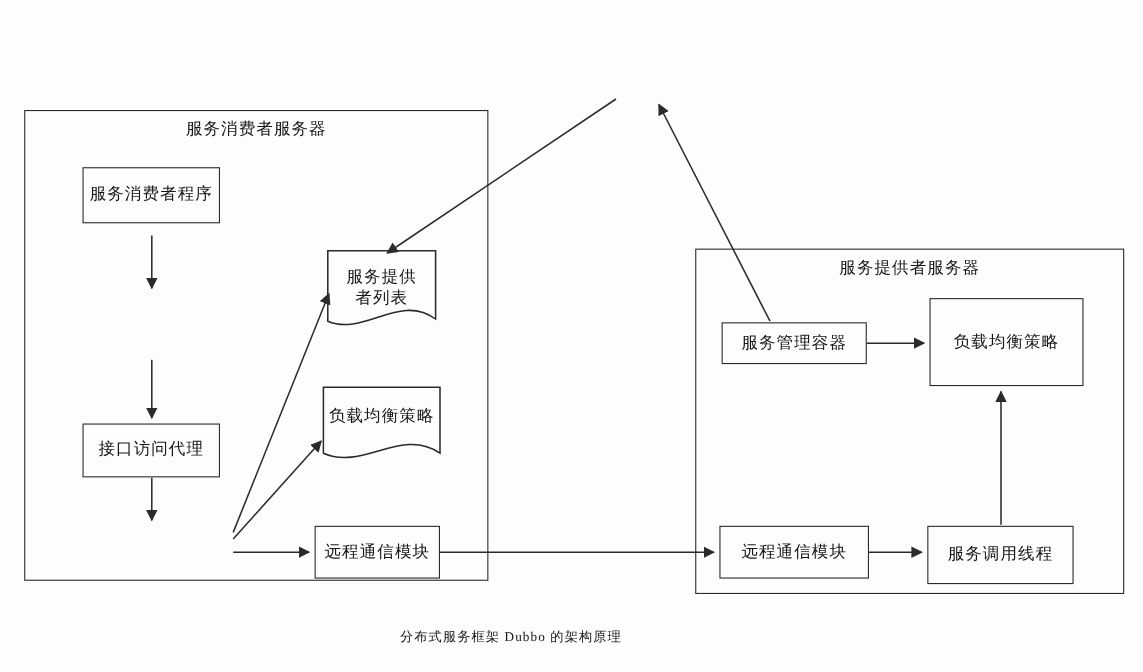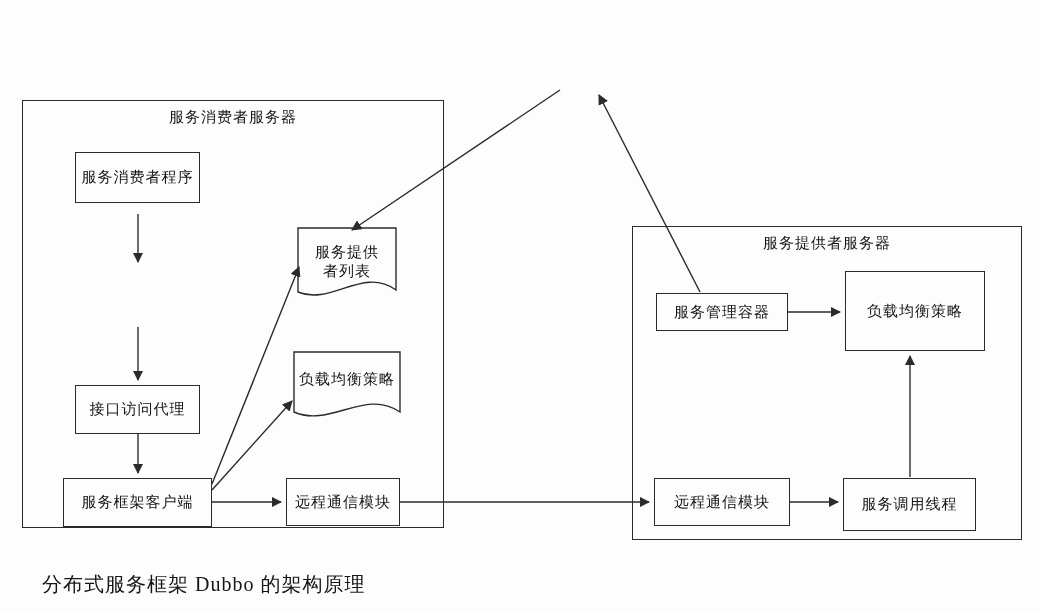--- a/index.html
+++ b/index.html
@@ -21,22 +21,22 @@
     font-size:15px;line-height:1.35;z-index:3;letter-spacing:1px;
   }
   .circle{border-radius:50%;font-size:14px;line-height:1.3;letter-spacing:0;}
   .two-line span{display:block;}
   .doc-label{
     position:absolute;z-index:3;background:transparent;
     display:flex;align-items:center;justify-content:center;text-align:center;
     font-size:15px;line-height:1.3;letter-spacing:1px;
   }
   .caption{
-    position:absolute;left:0;top:571px;width:929px;text-align:left;
-    font-size:20px;letter-spacing:1px;z-index:3;padding-left:42px;
+    position:absolute;left:0;top:571px;width:929px;text-align:center;
+    font-size:12px;letter-spacing:1px;z-index:3;
   }
 </style>
 </head>
 <body>
 
 <div class="canvas">
 
   <div class="container-box" style="left:22px;top:100px;width:422px;height:428px;">
     <span class="container-title">服务消费者服务器</span>
   </div>
@@ -74,23 +74,20 @@
 
   <div class="box" style="left:75px;top:152px;width:125px;height:51px;">
     <span>服务消费者程序</span>
   </div>
 
 
   <div class="box" style="left:75px;top:385px;width:125px;height:49px;">
     <span>接口访问代理</span>
   </div>
 
-  <div class="box" style="left:63px;top:478px;width:149px;height:49px;">
-    <span>服务框架客户端</span>
-  </div>
 
   <div class="doc-label two-line" style="left:298px;top:236px;width:98px;height:52px;">
     <div>
       <span>服务提供</span>
       <span>者列表</span>
     </div>
   </div>
 
   <div class="doc-label" style="left:294px;top:360px;width:106px;height:40px;font-family:Liberation Serif, serif;">
     <span>负载均衡策略</span>

